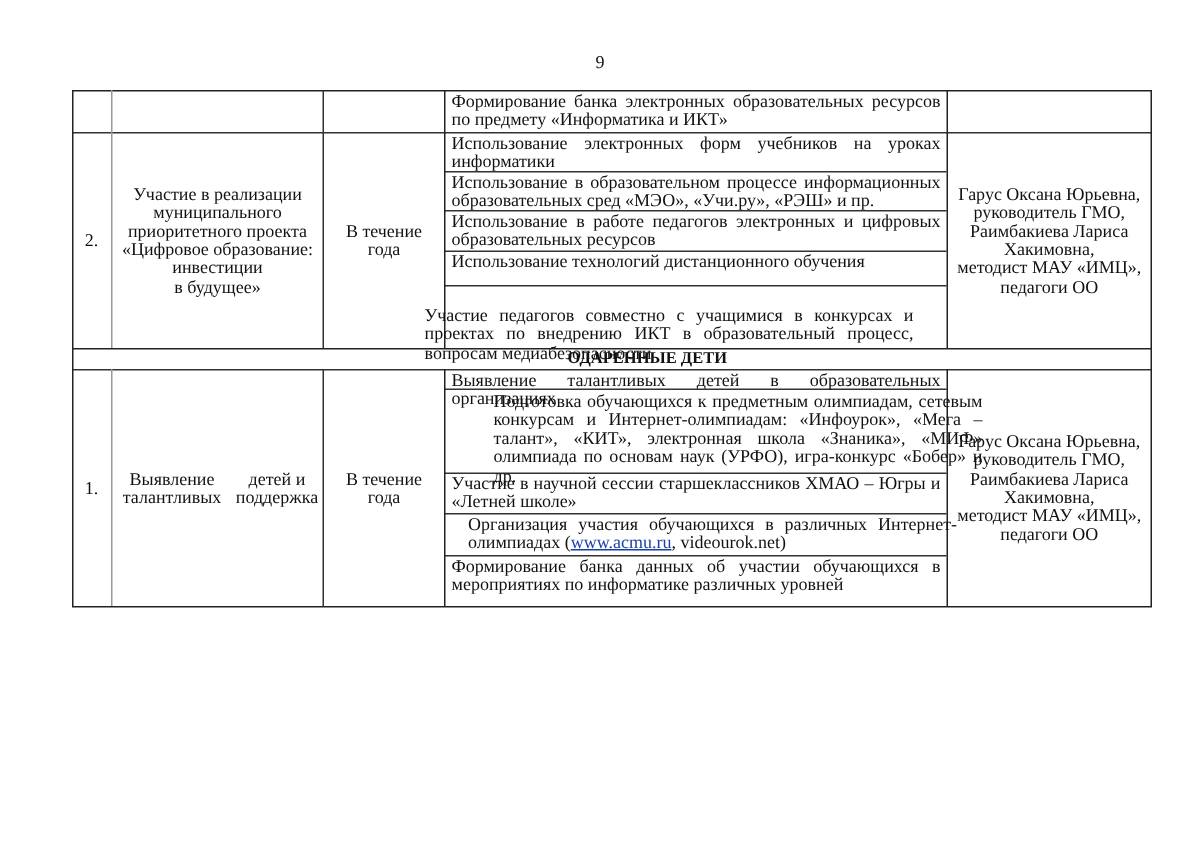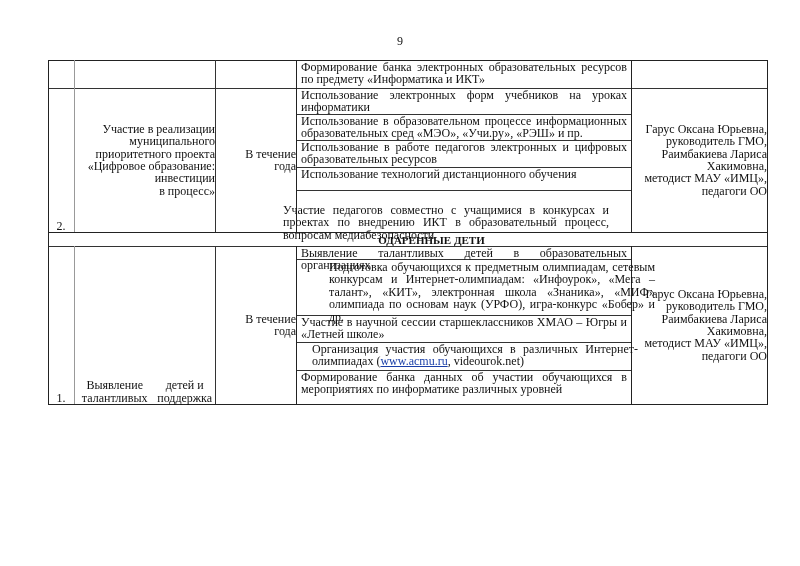--- a/index.html
+++ b/index.html
@@ -3,21 +3,21 @@
 <meta charset="utf-8">
 <style>
   html, body { margin:0; padding:0; background:#ffffff; }
   body { width:800px; height:566px; position:relative; overflow:hidden;
          font-family:"Liberation Serif", "DejaVu Serif", serif; color:#111; }
   .page-num { position:absolute; left:0; width:800px; top:34px; text-align:center;
               font-size:12px; }
   .tbl { position:absolute; left:48px; top:60px; width:720px; }
   .cell { position:absolute; box-sizing:border-box; font-size:12px; line-height:12.4px; }
   .desc { padding:0 4px; text-align:justify; text-align-last:left; }
-  .center { display:flex; align-items:flex-end; justify-content:center; text-align:center; }
+  .center { display:flex; align-items:center; justify-content:center; text-align:center; }
   .hline { position:absolute; height:0; border-top:1px solid #333; }
   .vline { position:absolute; width:0; border-left:1px solid #333; }
   .thick { border-color:#222; border-width:1.5px; }
   .grey { border-color:#999; }
   .section { font-weight:bold; font-size:11px;padding-left:47px; }
   a.link { color:#1a3fa8; text-decoration:underline; }
 </style>
 </head>
 <body>
 
@@ -52,21 +52,21 @@
 
   <div class="cell desc" style="left:249px;top:1px;width:334px;height:27px;">Формирование банка электронных образовательных ресурсов по предмету «Информатика и ИКТ»</div>
 
   <div class="cell center" style="left:0;top:28px;width:26px;height:144px;">2.</div>
   <div class="cell center" style="left:27px;top:28px;width:140px;height:144px;flex-direction:column;">
     <div>Участие в реализации</div>
     <div>муниципального</div>
     <div>приоритетного проекта</div>
     <div>«Цифровое образование:</div>
     <div>инвестиции</div>
-    <div>в процесс»</div>
+    <div>в будущее»</div>
   </div>
   <div class="cell center" style="left:168px;top:28px;width:80px;height:144px;flex-direction:column;">
     <div>В течение</div>
     <div>года</div>
   </div>
   <div class="cell desc" style="left:249px;top:29px;width:334px;height:25px;">Использование электронных форм учебников на уроках информатики</div>
   <div class="cell desc" style="left:249px;top:55px;width:334px;height:25px;">Использование в образовательном процессе информационных образовательных сред «МЭО», «Учи.ру», «РЭШ» и пр.</div>
   <div class="cell desc" style="left:249px;top:81px;width:334px;height:26px;">Использование в работе педагогов электронных и цифровых образовательных ресурсов</div>
   <div class="cell desc" style="left:249px;top:108px;width:334px;height:22px;">Использование технологий дистанционного обучения</div>
   <div class="cell desc" style="left:231px;top:134px;width:334px;height:38px;margin-top:10px;">Участие педагогов совместно с учащимися в конкурсах и проектах по внедрению ИКТ в образовательный процесс, вопросам медиабезопасности</div>

